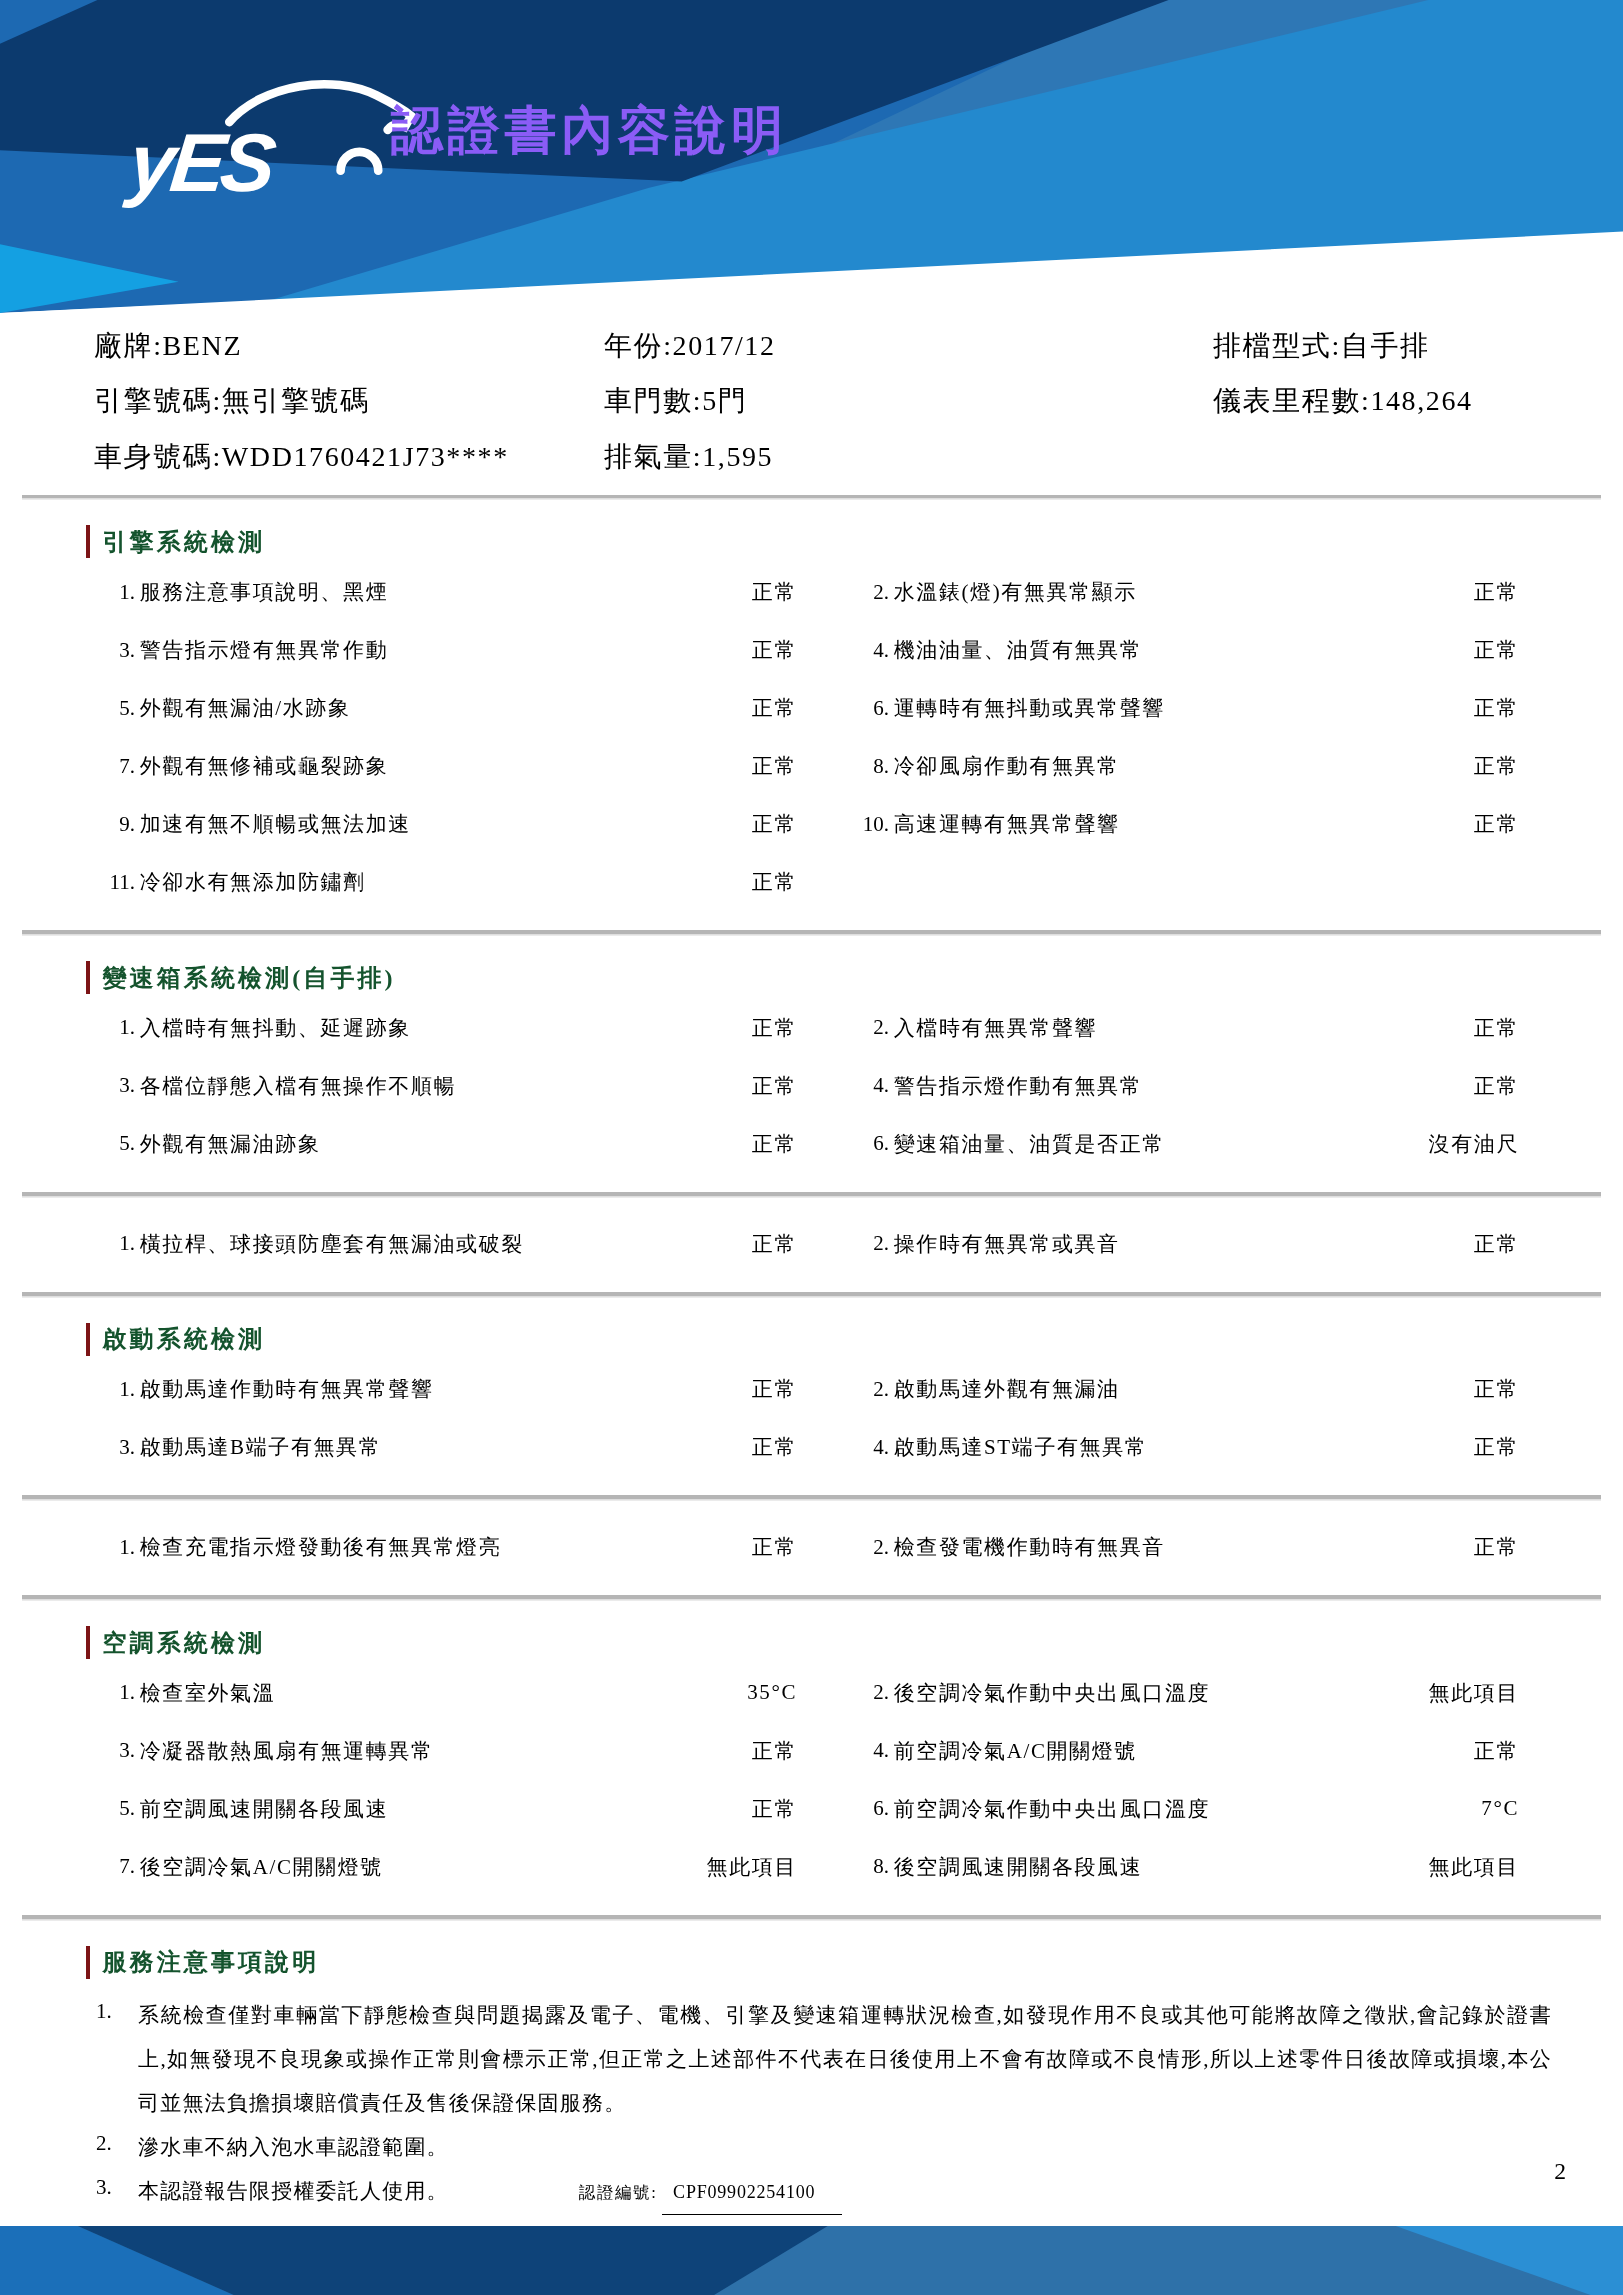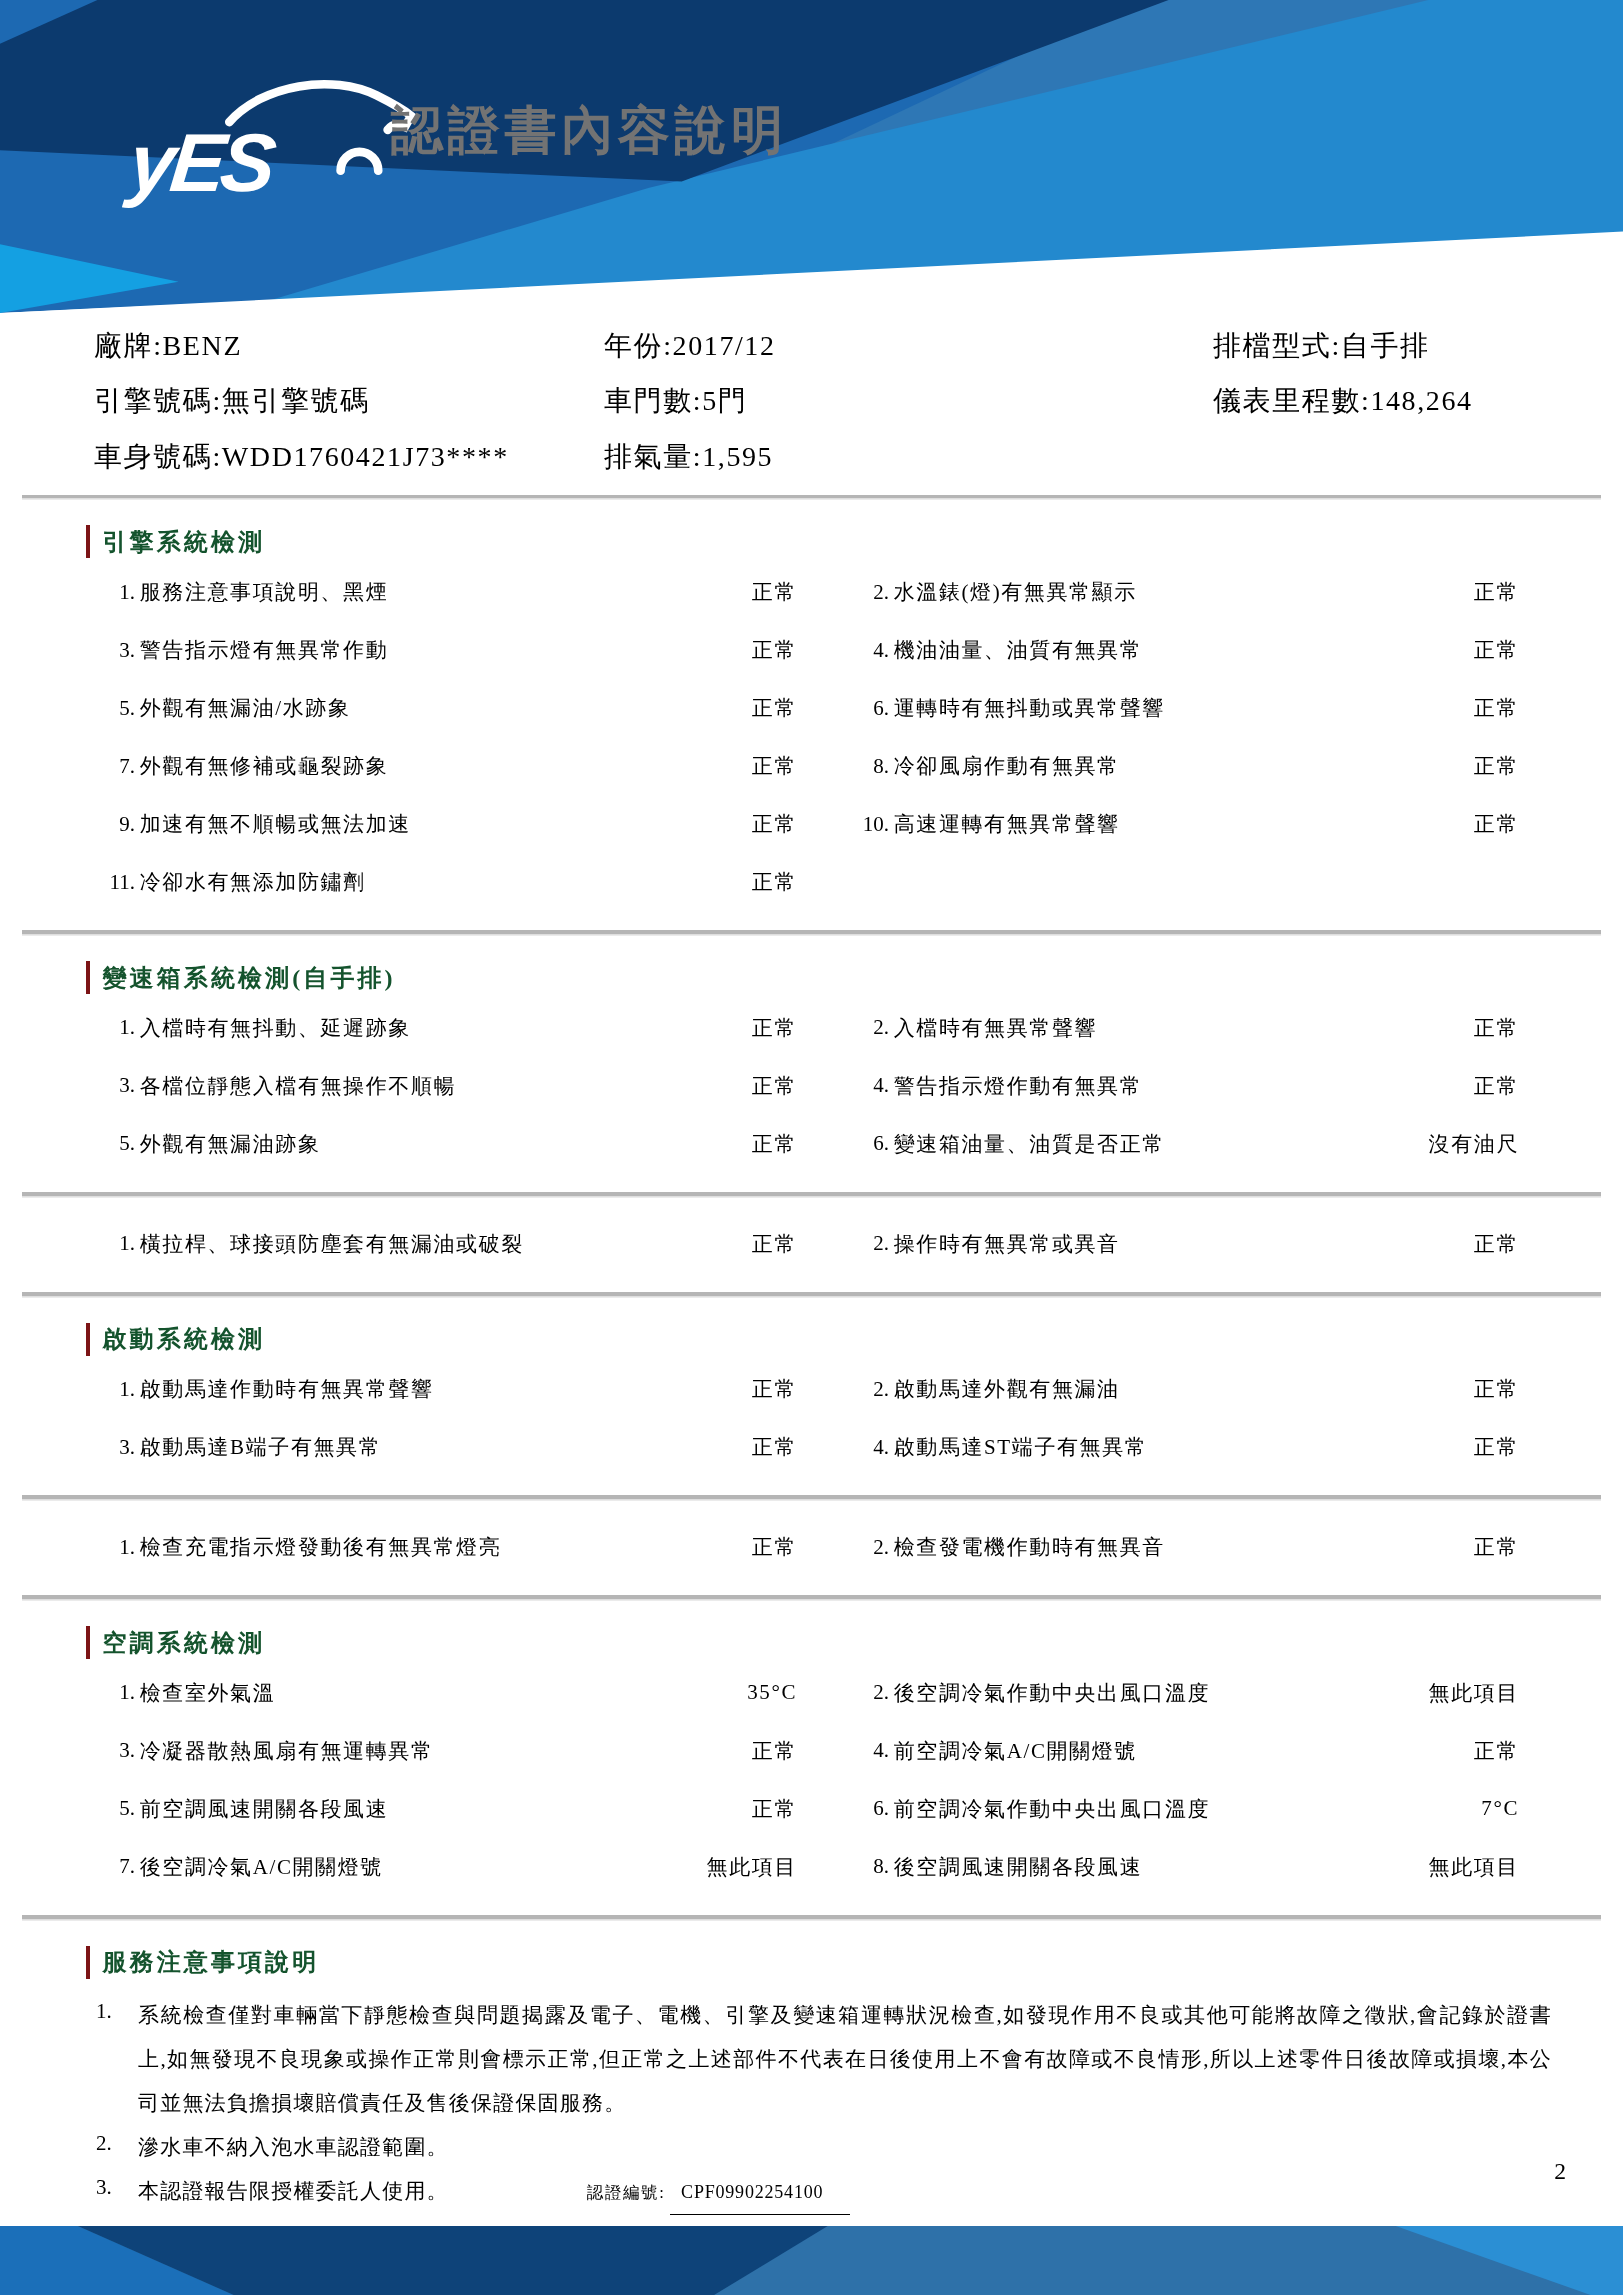--- a/index.html
+++ b/index.html
@@ -14,21 +14,21 @@
   .sh-bright{background:#2389ce;clip-path:polygon(88% 0,100% 0,100% 76%,14% 100%,40% 60%);}
   .sh-navy  {background:#0c3a6e;clip-path:polygon(0 14%,6% 0,72% 0,42% 58%,0 48%);}
   .sh-cyan  {background:#14a0e2;clip-path:polygon(0 78%,11% 90%,0 100%);}
   .sh-white {background:#ffffff;clip-path:polygon(0 100%,100% 74%,100% 100%);}
 
   .logo{position:absolute;left:130px;top:72px;width:275px;height:149px;}
   .logo-text{position:absolute;left:0;bottom:17.3px;color:#fff;font-weight:bold;font-style:italic;
              font-family:"Liberation Sans",sans-serif;font-size:82px;letter-spacing:-4.7px;
              transform:skewX(-6deg);line-height:1;}
   .car-svg{position:absolute;left:93px;top:-4.7px;}
-  .banner-title{position:absolute;left:391px;top:96px;margin:0;color:#737373;font-size:52px;
+  .banner-title{position:absolute;left:391px;top:96px;margin:0;color:#8b5cf6;font-size:52px;
                 font-weight:bold;letter-spacing:4.7px;font-family:"Liberation Sans",sans-serif;}
 
   
   .vehicle-info{margin:327px 0 0 94px;display:grid;grid-template-columns:510px 609px auto;
                 row-gap:17.3px;font-size:28px;letter-spacing:1.6px;}
   .info-field{white-space:nowrap;}
 
   
   .sep{height:3.9px;background:#b5b5b5;margin:19px 22px;box-shadow:0 1.6px 0 #dedede;}
 
@@ -41,21 +41,21 @@
   .item .no{width:41px;text-align:right;flex:none;}
   .item .lab{margin-left:4.7px;letter-spacing:1.6px;white-space:nowrap;}
   .item .res{margin-left:auto;letter-spacing:1.6px;white-space:nowrap;}
 
   
   .notes-list{margin:14px 0 0 96px;font-size:21px;}
   .note{display:flex;align-items:flex-start;}
   .note .no{width:42px;flex:none;line-height:36px;}
   .note .txt{width:1414px;line-height:44px;letter-spacing:1.2px;text-align:justify;}
   .cert{display:inline-flex;align-items:baseline;margin-left:130px;}
-  .cert-label{font-size:16.5px;letter-spacing:1.6px;margin-left:8px;}
+  .cert-label{font-size:16.5px;letter-spacing:1.6px;}
   .cert-value{font-size:18px;letter-spacing:0.8px;border-bottom:1.6px solid #000;
               padding:0 27px 0.8px 11px;margin-left:4.7px;font-family:"Liberation Serif",serif;}
 
   
   .pagenum{position:absolute;right:57px;top:2158px;font-size:23.6px;}
   .footer{position:absolute;left:0;bottom:0;width:1623px;height:69px;}
   .footer .sh{position:absolute;inset:0;}
   .f-base {background:#2e71a9;}
   .f-med  {background:#1b6fb9;clip-path:polygon(0 0,4.8% 0,14.4% 100%,0 100%);}
   .f-navy {background:#0e4379;clip-path:polygon(4.8% 0,51% 0,44% 100%,14.4% 100%);}

